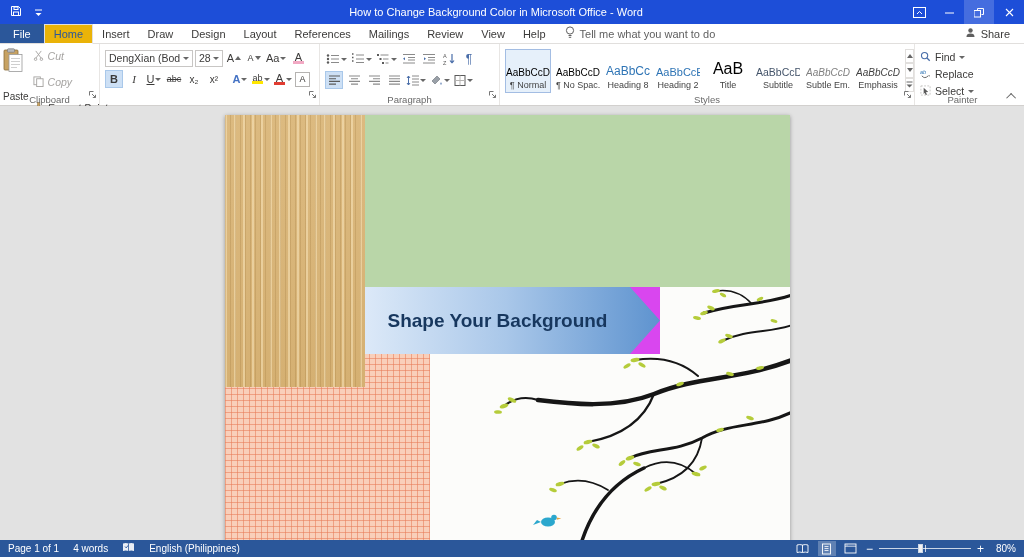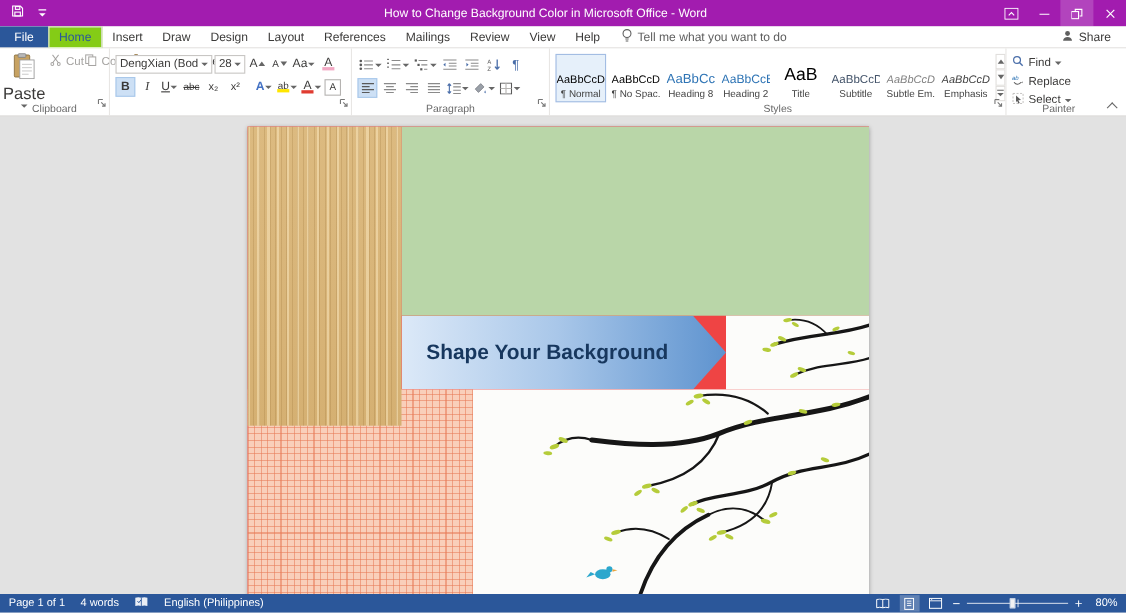--- a/index.html
+++ b/index.html
@@ -1,49 +1,49 @@
 <!DOCTYPE html>
 <html><head>
 <meta charset="utf-8">
 <style>
   html,body{margin:0;padding:0;width:1024px;height:557px;overflow:hidden;
     font-family:"Liberation Sans","DejaVu Sans",sans-serif;-webkit-font-smoothing:antialiased;}
   .app{width:1024px;height:557px;display:flex;flex-direction:column;background:#e2e2e2;}
 
   
-  .titlebar{height:24px;background:#a21caf;display:flex;align-items:center;color:#fff;flex:0 0 auto;}
+  .titlebar{height:24px;background:#1d4ed8;display:flex;align-items:center;color:#fff;flex:0 0 auto;}
   .qat{display:flex;align-items:center;gap:12px;padding-left:10px;width:78px;}
   .titletext{flex:1;text-align:center;font-size:11px;color:#fff;white-space:nowrap;overflow:hidden;}
   .winctrls{display:flex;height:24px;}
   .wbtn{width:30px;height:24px;display:flex;align-items:center;justify-content:center;}
   .wbtn.hl{background:rgba(255,255,255,0.18);}
 
   
   .tabrow{height:19px;background:#fff;display:flex;align-items:stretch;font-size:11px;
     border-bottom:1px solid #e1dfdd;flex:0 0 auto;}
   .tab{padding:0 9px;display:flex;align-items:center;color:#3b3a39;cursor:default;}
   .tab.file{background:#2b579a;color:#fff;padding:0 13px;}
-  .tab.active{color:#2b579a;background:#84cc16;border:1px solid #e1dfdd;border-bottom:1px solid #fff;margin-bottom:-1px;}
+  .tab.active{color:#2b579a;background:#eab308;border:1px solid #e1dfdd;border-bottom:1px solid #fff;margin-bottom:-1px;}
   .tellme{display:flex;align-items:center;gap:5px;color:#5f5f5f;margin-left:10px;}
   .share{margin-left:auto;margin-right:14px;display:flex;align-items:center;gap:5px;color:#3b3a39;}
 
   
   .ribbon{height:61px;background:#fff;border-bottom:1px solid #d2d0ce;display:flex;position:relative;flex:0 0 auto;}
   .rgroup{position:relative;border-right:1px solid #e8e6e4;padding:2px 3px 13px 3px;box-sizing:border-box;}
   .glabel{position:absolute;bottom:0;left:0;width:100%;text-align:center;font-size:9.5px;color:#696969;}
   .dlaunch{position:absolute;bottom:2px;right:2px;}
   .dd{width:0;height:0;border-left:3px solid transparent;border-right:3px solid transparent;border-top:3.5px solid #666;display:inline-block;}
   .ibtn{min-width:18px;height:18px;display:flex;align-items:center;justify-content:center;font-size:11px;color:#3b3a39;gap:1px;padding:0 1px;box-sizing:border-box;}
   .ibtn.active{background:#cde0f5;border:1px solid #a9c8ea;}
   .row{display:flex;align-items:center;gap:2px;}
 
   
   .clip-inner{display:flex;gap:4px;}
-  .paste-btn{width:38px;display:flex;flex-direction:column;align-items:center;font-size:15px;color:#3b3a39;padding-top:2px;gap:1px;}
-  .clip-col{display:flex;flex-direction:row;padding-top:3px;gap:1px;}
+  .paste-btn{width:38px;display:flex;flex-direction:column;font-size:10px;color:#3b3a39;padding-top:2px;gap:17px;}
+  .clip-col{display:flex;flex-direction:column;padding-top:3px;gap:12px;font-style:italic;}
   .smallcmd{display:flex;align-items:center;gap:4px;font-size:10.5px;height:14px;color:#3b3a39;white-space:nowrap;}
   .smallcmd.disabled{color:#a6a4a2;}
 
   
   .combo{border:1px solid #c8c6c4;height:17px;background:#fff;display:flex;align-items:center;
     font-size:10.5px;color:#3b3a39;padding:0 3px;justify-content:space-between;box-sizing:border-box;}
   .b-bold{font-weight:bold;}
   .b-italic{font-style:italic;font-family:"Liberation Serif",serif;}
   .b-under{text-decoration:underline;}
   .b-strike{text-decoration:line-through;font-size:9px;}
@@ -63,21 +63,21 @@
   .tri-dn{width:0;height:0;border-left:3px solid transparent;border-right:3px solid transparent;border-top:4px solid #666;}
 
   
   .edit-col{display:flex;flex-direction:column;gap:3px;padding:4px 2px;}
 
   .collapse-btn{position:absolute;right:5px;bottom:3px;width:14px;height:12px;display:flex;align-items:center;justify-content:center;}
   .chev-up{width:6px;height:6px;border-left:1.5px solid #666;border-top:1.5px solid #666;transform:rotate(45deg) translateY(2px);}
 
   
   .docarea{flex:1;position:relative;background:#e2e2e2;overflow:hidden;}
-  .page{position:absolute;left:225px;top:9px;width:565px;height:428px;background:#ef4444;
+  .page{position:absolute;left:225px;top:9px;width:565px;height:428px;background:#d946ef;
     box-shadow:0 1px 4px rgba(0,0,0,0.35);overflow:hidden;}
   .wood{position:absolute;left:0;top:0;width:140px;height:272px;z-index:2;
     background:
       repeating-linear-gradient(90deg, rgba(140,100,40,0.20) 0 1px, transparent 1px 5px),
       repeating-linear-gradient(90deg, rgba(255,238,200,0.45) 0 2px, transparent 2px 9px),
       linear-gradient(#dcba80,#d5b072);}
   .greenblock{position:absolute;left:140px;top:0;width:425px;height:172px;background:#b9d6a8;}
   .white-tr{position:absolute;left:435px;top:172px;width:130px;height:67px;background:#fcfcfa;}
   .banner{position:absolute;left:140px;top:172px;width:295px;height:67px;z-index:3;
     background:linear-gradient(90deg,#dce9f8 0%,#a9c7e9 48%,#5e93cf 100%);

